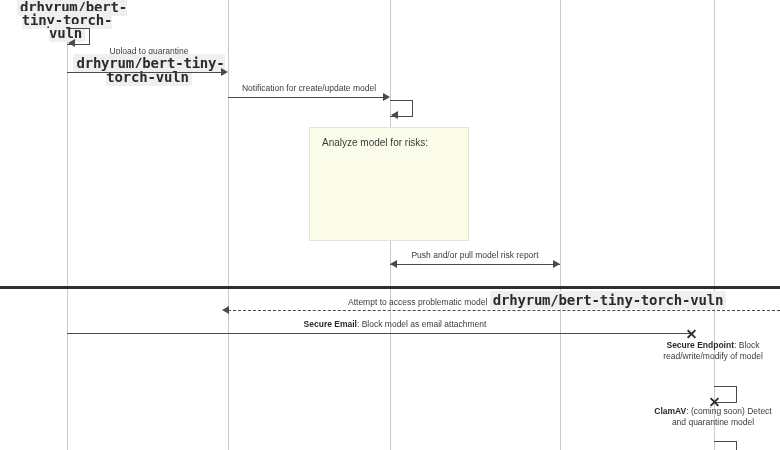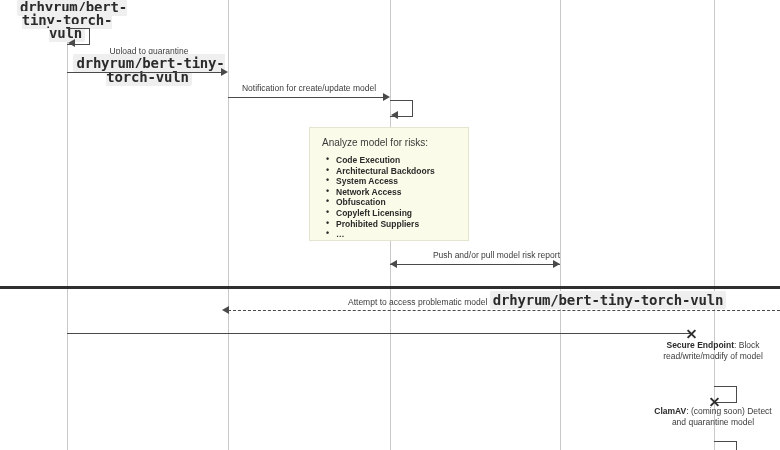--- a/index.html
+++ b/index.html
@@ -91,46 +91,39 @@
 
   <div class="msg-label" style="left:228px;top:82px;width:162px;">Notification for create/update model</div>
   <div class="msg-line" style="left:228px;top:97px;width:155px;"></div>
   <div class="arrow-r" style="left:383px;top:93px;"></div>
 
   <div class="selfloop" style="left:390px;top:100px;width:22px;height:15px;"></div>
   <div class="arrow-l" style="left:391px;top:111px;"></div>
 
   <div class="note" style="left:309px;top:127px;width:160px;height:114px;">
     <div class="note-title">Analyze model for risks:</div>
-    <ul>
-      <li>Code Execution</li>
-      <li>Architectural Backdoors</li>
-      <li>System Access</li>
-      <li>Network Access</li>
-      <li>Obfuscation</li>
-      <li>Copyleft Licensing</li>
-      <li>Prohibited Suppliers</li>
-      <li>…</li>
-    </ul>
   </div>
 
-  <div class="msg-label" style="left:390px;top:249px;width:170px;text-align:right;">Push and/or pull model risk report</div>
+  <div class="msg-label" style="left:390px;top:249px;width:170px;">Push and/or pull model risk report</div>
   <div class="msg-line" style="left:390px;top:264px;width:170px;"></div>
   <div class="arrow-l" style="left:390px;top:260px;"></div>
   <div class="arrow-r" style="left:553px;top:260px;"></div>
 
   <div class="separator" style="top:286px;"></div>
 
   <div class="msg-label" style="left:340px;top:294px;width:400px;text-align:left;margin-left:8px;">
     <span>Attempt to access problematic model</span>
     <span class="code">drhyrum/bert-tiny-torch-vuln</span>
   </div>
   <div class="msg-line dashed" style="left:228px;top:310px;width:552px;"></div>
   <div class="arrow-l" style="left:222px;top:306px;"></div>
 
+  <div class="msg-label" style="left:250px;top:318px;width:290px;">
+    <span class="bold">Secure Email</span><span>: Block model as email attachment</span>
+  </div>
   <div class="msg-line" style="left:67px;top:333px;width:624px;"></div>
   <div class="xmark" style="left:686px;top:328px;"></div>
 
   <div class="caption" style="left:646px;top:340px;width:134px;">
     <span class="bold">Secure Endpoint</span><span>: Block read/write/modify of model</span>
   </div>
 
   <div class="selfloop" style="left:714px;top:386px;width:22px;height:15px;"></div>
   <div class="xmark" style="left:709px;top:396px;"></div>
 

